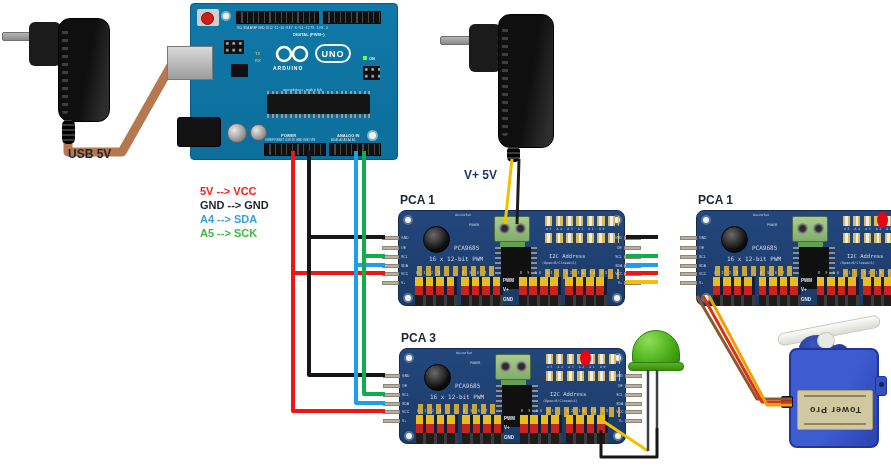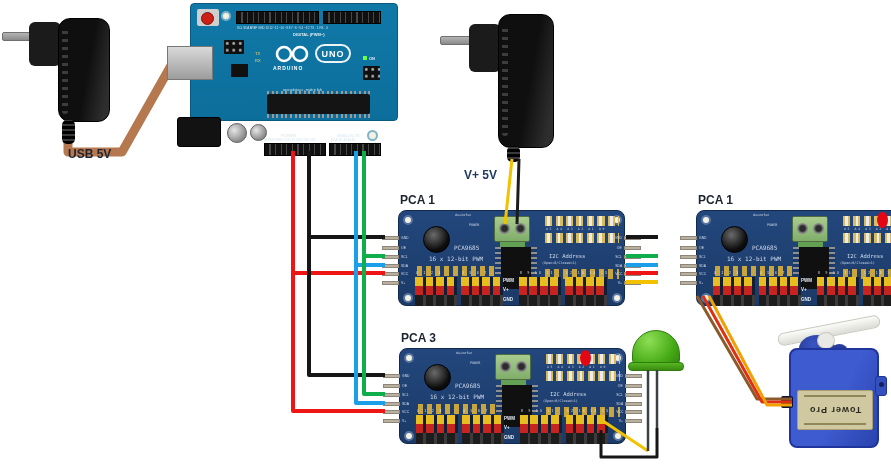--- a/index.html
+++ b/index.html
@@ -15,21 +15,21 @@
 
   
   .adapter{position:absolute;}
   .prong{position:absolute;background:linear-gradient(#b5b5b5,#8a8a8a);border:1px solid #6f6f6f;border-radius:2px;}
   .plugbase{position:absolute;background:#1b1b1b;border-radius:6px;}
   .adbody{position:absolute;background:linear-gradient(100deg,#0f0f0f 55%,#2e2e2e 90%);border-radius:12px;border:1px solid #000;}
   .vents{position:absolute;width:6px;background:repeating-linear-gradient(0deg,#3d3d3d 0 3px,#0f0f0f 3px 8px);border-radius:3px;}
   .cord{position:absolute;background:repeating-linear-gradient(0deg,#000 0 3px,#3a3a3a 3px 5px);border-radius:5px;}
 
   
-  #arduino{left:190px;top:3px;width:208px;height:118px;background:linear-gradient(#1079a8,#0c6e9b);
+  #arduino{left:190px;top:3px;width:208px;height:157px;background:linear-gradient(#1079a8,#0c6e9b);
            border-radius:4px;border:1px solid #0a5a80;color:#eaf2f7;text-decoration:underline;}
   .hdr{position:absolute;background:repeating-linear-gradient(90deg,#101010 0 4.4px,#474747 4.4px 5.6px);height:13px;border:1px solid #000;}
   .icspgrid{position:absolute;background:#101010 radial-gradient(circle,#a8a8a8 1.2px,#101010 1.6px);background-size:6.5px 6.8px;border-radius:1px;}
   .t4{font-size:4px;line-height:5px;}
   .t5{font-size:5px;line-height:6px;}
   .tscale{transform:scale(0.72);transform-origin:left top;white-space:nowrap;}
   .hole{position:absolute;border-radius:50%;background:#f4f1e4;border:2px solid #7fb3c9;}
   .uno-oval{position:absolute;border:2px solid #eef3f6;border-radius:10px;display:flex;align-items:center;justify-content:center;
             font-weight:bold;font-size:9px;color:#fff;letter-spacing:1px;}
   .chip{position:absolute;background:#141414;border-radius:2px;}
@@ -174,20 +174,26 @@
     <div class="capc" style="left:59px;top:120px;width:17px;height:17px;"></div>
     <div class="abs t4" style="left:90px;top:129px;font-weight:bold;color:#e2ecf3;">POWER</div>
     <div class="abs t4" style="left:146px;top:129px;font-weight:bold;color:#e2ecf3;">ANALOG IN</div>
     <div class="abs t4 tscale" style="left:74px;top:134px;color:#d7e6ef;">IOREF RESET 3.3V 5V GND GND VIN</div>
     <div class="abs t4 tscale" style="left:140px;top:134px;color:#d7e6ef;">A0 A1 A2 A3 A4 A5</div>
     <div class="hdr abs" style="left:73px;top:139px;width:62px;"></div>
     <div class="hdr abs" style="left:138px;top:139px;width:52px;"></div>
     <div class="hole" style="left:176px;top:126px;width:11px;height:11px;"></div>
   </div>
 
+  <div class="legend abs">
+    <div style="color: rgb(255, 26, 26);">5V --&gt; VCC</div>
+    <div style="color: rgb(27, 35, 48);">GND --&gt; GND</div>
+    <div style="color: rgb(59, 159, 227);">A4 --&gt; SDA</div>
+    <div style="color: rgb(61, 187, 61);">A5 --&gt; SCK</div>
+  </div>
 
   <div class="pca-slot" style="left:398px;top:210px;">
   <div class="pca-label">PCA 1</div>
   <div class="pca-board">
     <div class="hole" style="left:4px;top:4px;"></div>
     <div class="hole" style="left:213px;top:4px;"></div>
     <div class="hole" style="left:4px;top:82px;"></div>
     <div class="hole" style="left:213px;top:82px;"></div>
     <div class="pcacap"></div>
     <div class="silk" style="left:56px;top:2px;font-size:4px;transform:scale(.85);transform-origin:left top;">duinofun</div>

